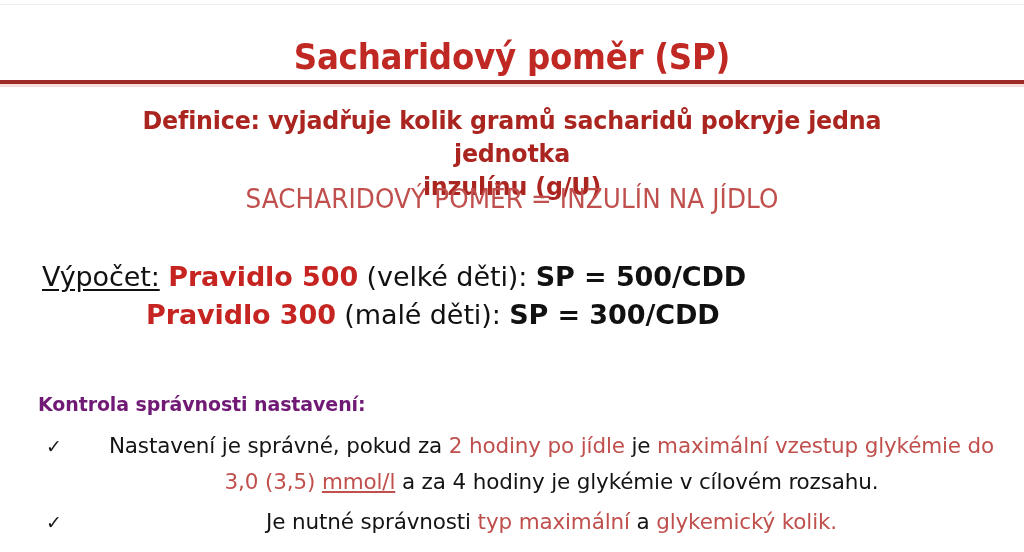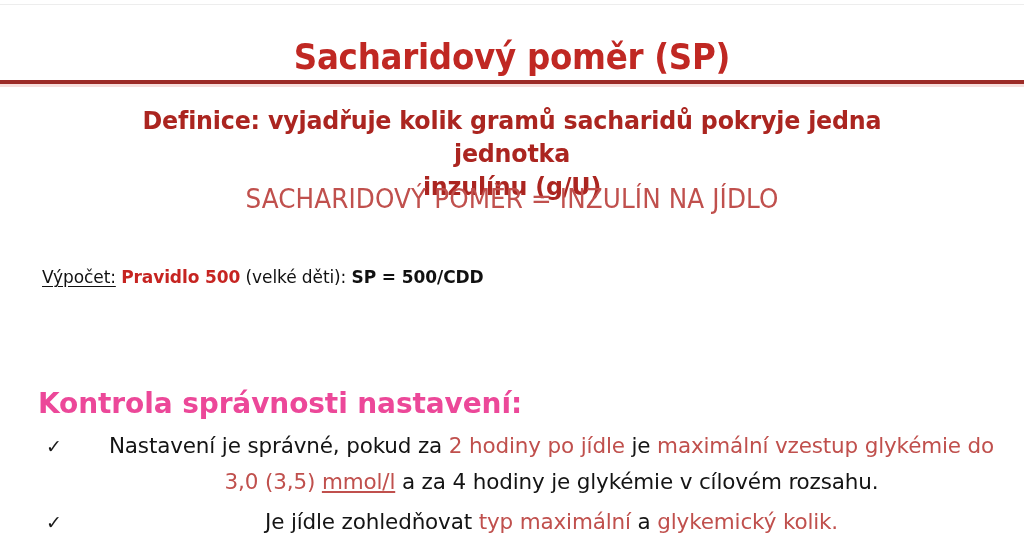--- a/index.html
+++ b/index.html
@@ -102,21 +102,21 @@
     transform-origin: center top;
   }
 
   
   .calc {
     position: absolute;
     top: 258px;
     left: 42px;
     width: 940px;
     font-family: "DejaVu Sans", sans-serif;
-    font-size: 17px;
+    font-size: 27px;
     line-height: 38px;
     color: #111111;
     letter-spacing: -0.1px;
   }
   .calc-row {
     white-space: nowrap;
   }
   .calc-row.indent {
     padding-left: 104px;
   }
@@ -136,23 +136,23 @@
   .plain {
     color: #111111;
   }
 
   
   .check-heading {
     position: absolute;
     top: 390px;
     left: 38px;
     font-family: "DejaVu Sans", sans-serif;
-    font-size: 28px;
-    font-weight: bold;
-    color: #ec4899;
+    font-size: 19px;
+    font-weight: bold;
+    color: #701a75;
     line-height: 28px;
     letter-spacing: -0.1px;
   }
   .bullets {
     position: absolute;
     top: 428px;
     left: 38px;
     width: 975px;
     font-family: "DejaVu Sans", sans-serif;
     font-size: 21.5px;
@@ -208,35 +208,38 @@
     <span>Definice: vyjadřuje kolik gramů sacharidů pokryje  jedna jednotka</span>
     <span class="line2">inzulínu (g/U)</span>
   </div>
 
   <div class="equation">SACHARIDOVÝ POMĚR = INZULÍN NA JÍDLO</div>
 
   <div class="calc">
     <div class="calc-row">
       <span class="lbl-underline">Výpočet:</span><span class="plain"> </span><span class="rule-name">Pravidlo 500</span><span class="plain"> (velké děti): </span><span class="b">SP = 500/CDD</span>
     </div>
+    <div class="calc-row indent">
+      <span class="rule-name">Pravidlo 300</span><span class="plain"> (malé děti): </span><span class="b"> SP = 300/CDD</span>
+    </div>
   </div>
 
   <div class="check-heading">Kontrola správnosti nastavení:</div>
 
   <div class="bullets">
 
     <div class="bullet">
       <span class="check-icon">✓</span>
       <span class="bullet-text">
         <span class="blk">Nastavení je správné, pokud za </span><span class="red">2 hodiny po jídle</span><span class="blk"> je </span><span class="red">maximální vzestup glykémie do 3,0 (3,5) </span><span class="red-u">mmol/l</span><span class="blk"> a za 4 hodiny je glykémie v cílovém rozsahu.</span>
       </span>
     </div>
 
     <div class="bullet">
       <span class="check-icon">✓</span>
       <span class="bullet-text">
-        <span class="blk">Je jídle zohledňovat </span><span class="red">typ maximální</span><span class="blk"> a </span><span class="red">glykemický kolik.</span>
+        <span class="blk">Je nutné správnosti </span><span class="red">typ maximální</span><span class="blk"> a </span><span class="red">glykemický kolik.</span>
       </span>
     </div>
 
   </div>
 
 </div>
 
 </body></html>

